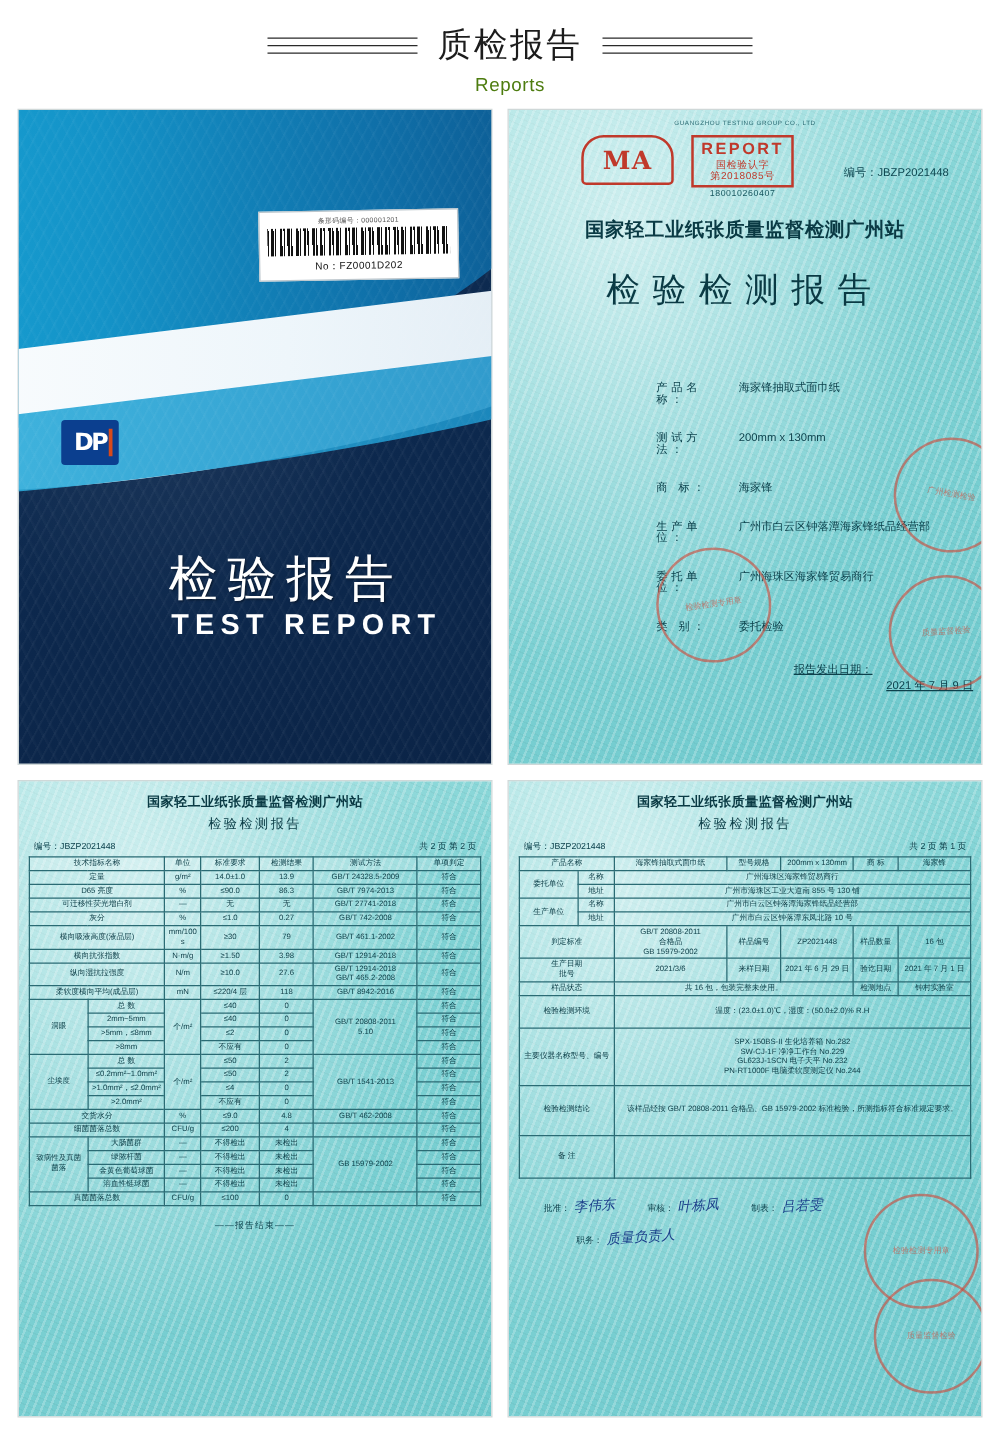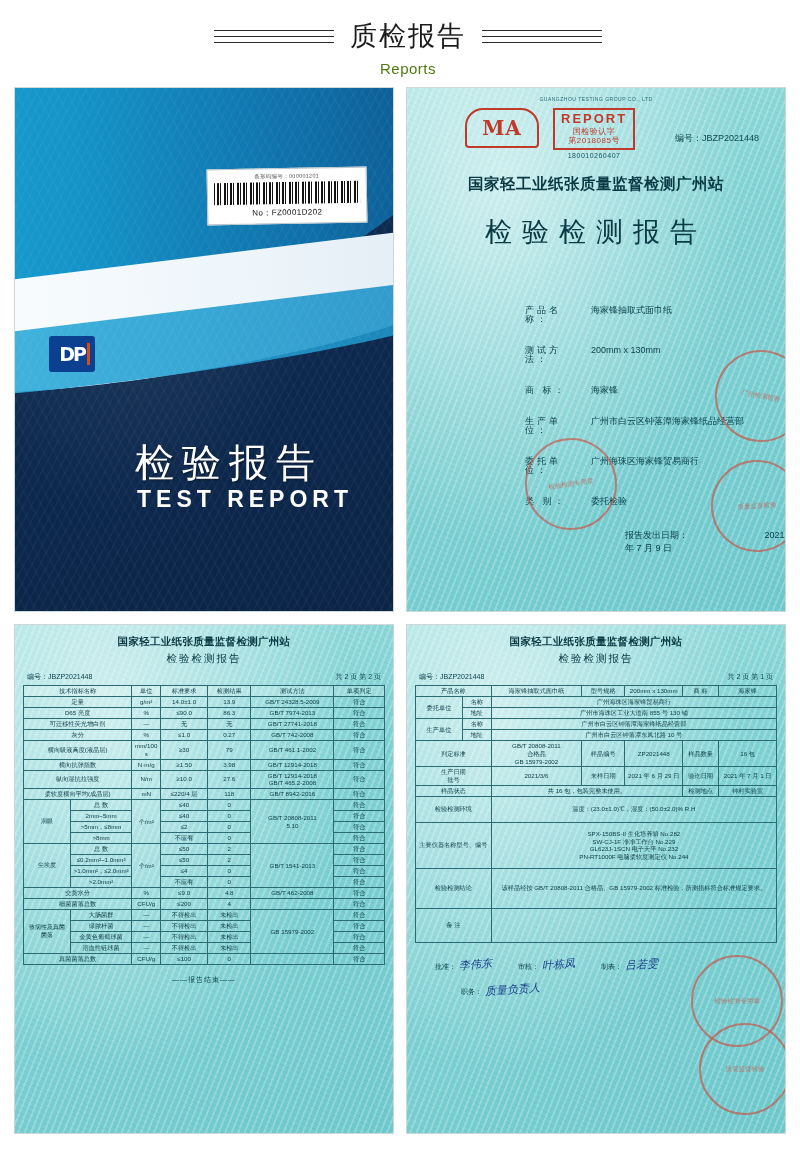--- a/index.html
+++ b/index.html
@@ -284,22 +284,22 @@
   }
   .d2-field {
     display: flex;
     gap: 8px;
     margin-bottom: 22px;
   }
   .d2-field .k { width: 58px; letter-spacing: 3px; flex: none; }
   .d2-field .v { flex: 1; }
   .d2-date {
     position: absolute;
-    left: 218px; bottom: 56px;
-    font-size: 9px; color: #0d414c;
+    left: 228px; bottom: 56px;
+    font-size: 9px; color: #0d414c; text-decoration: underline;
   }
   .d2-date .dv { margin-left: 74px; }
   .seal-round {
     position: absolute;
     width: 92px; height: 92px;
     border: 2px solid #cf4a3a;
     border-radius: 50%;
     opacity: .62;
     color: #cf4a3a;
     display: flex; align-items: center; justify-content: center;

